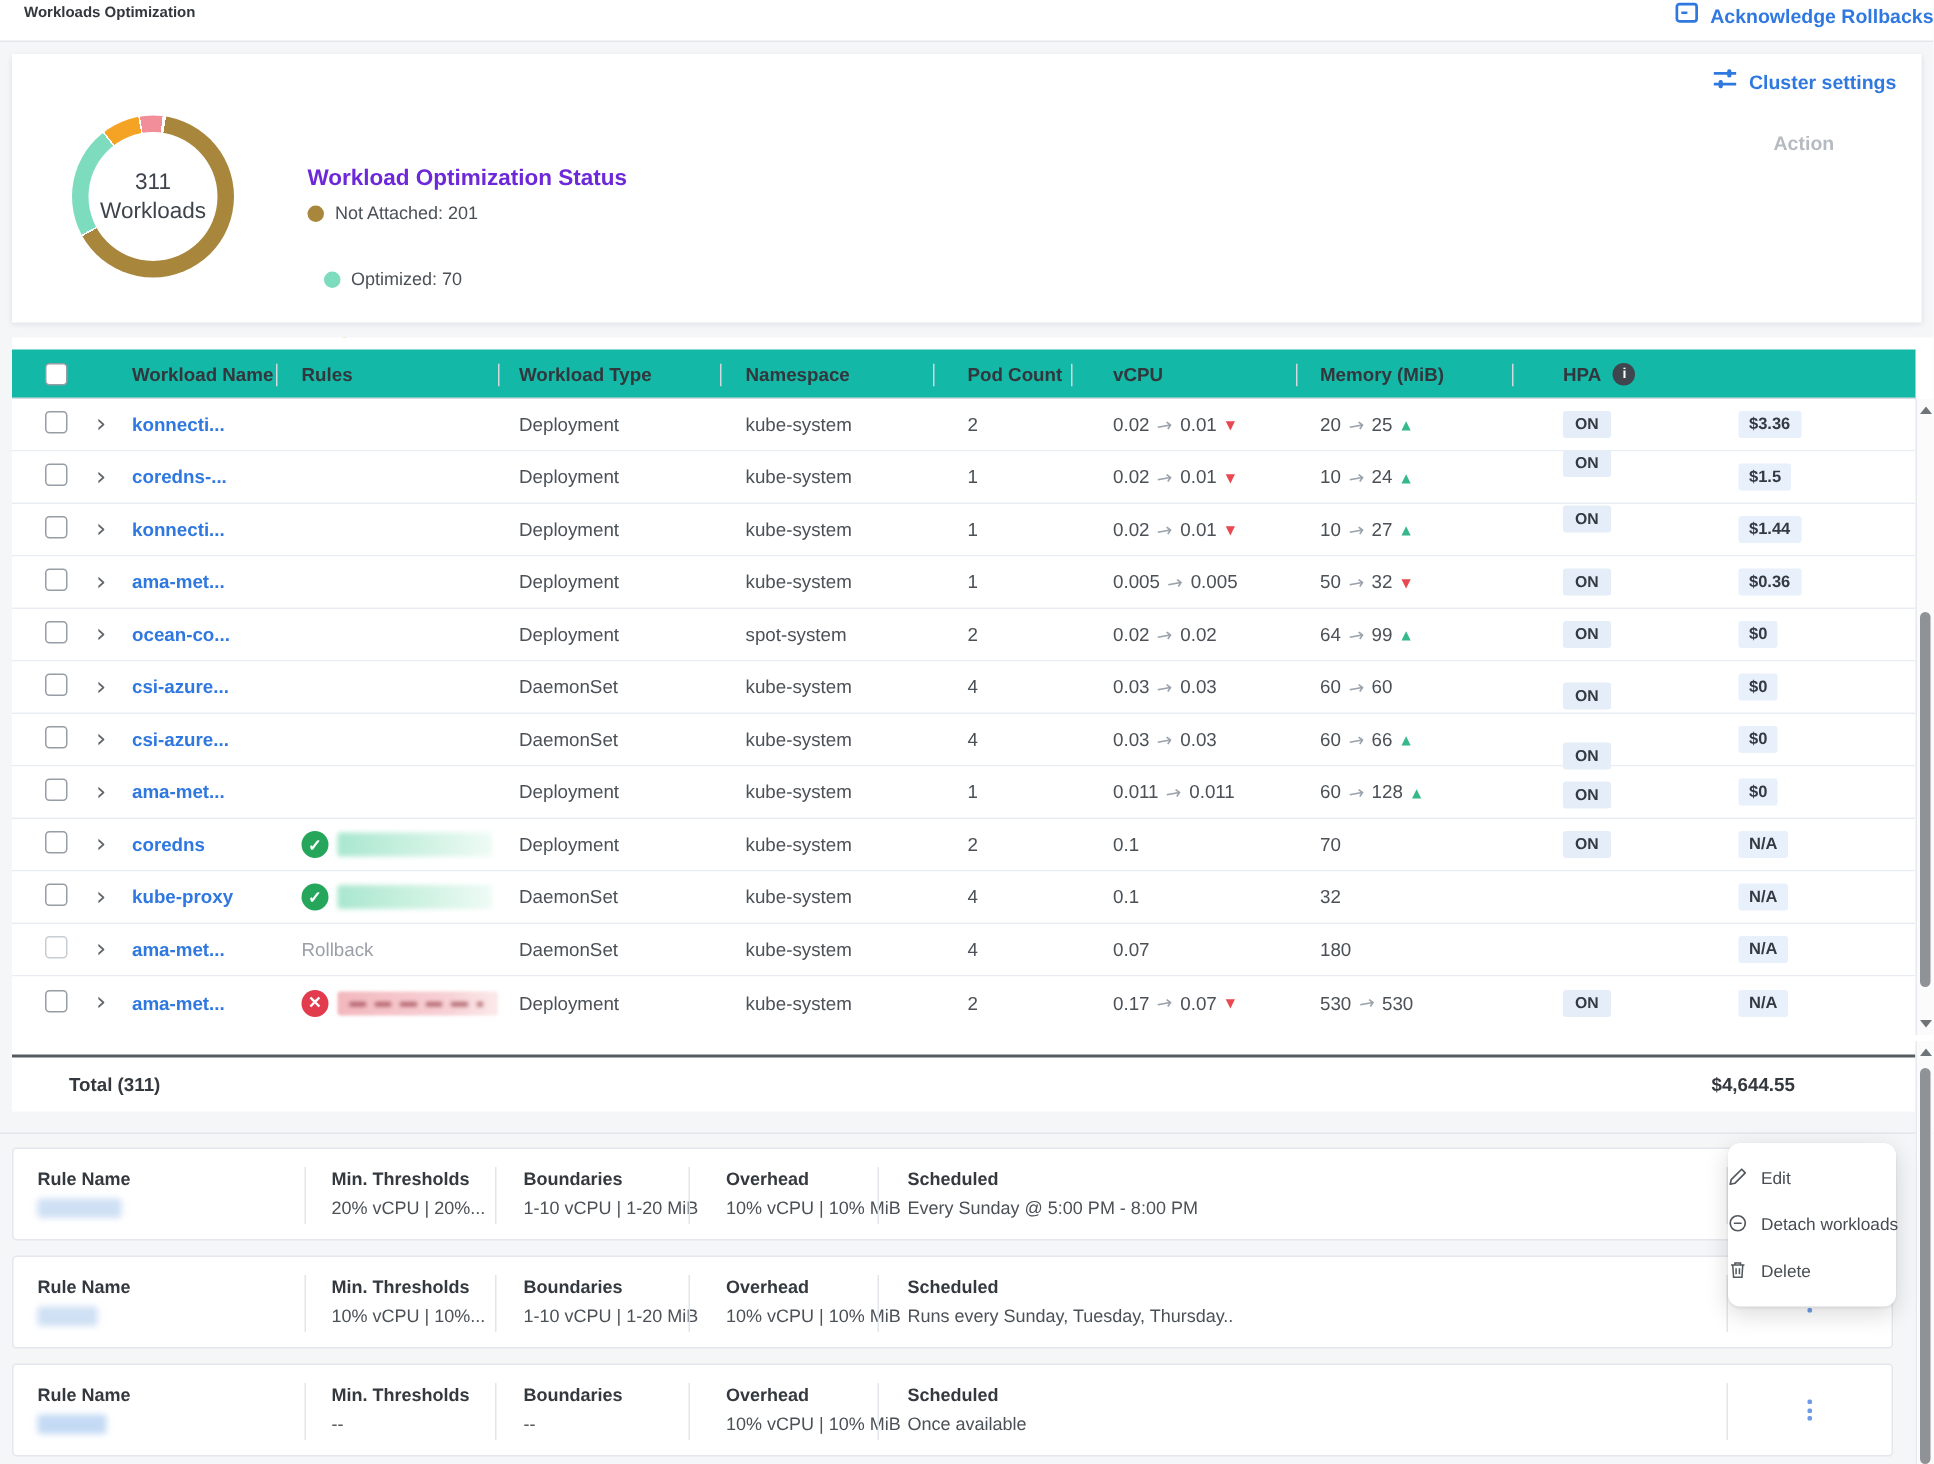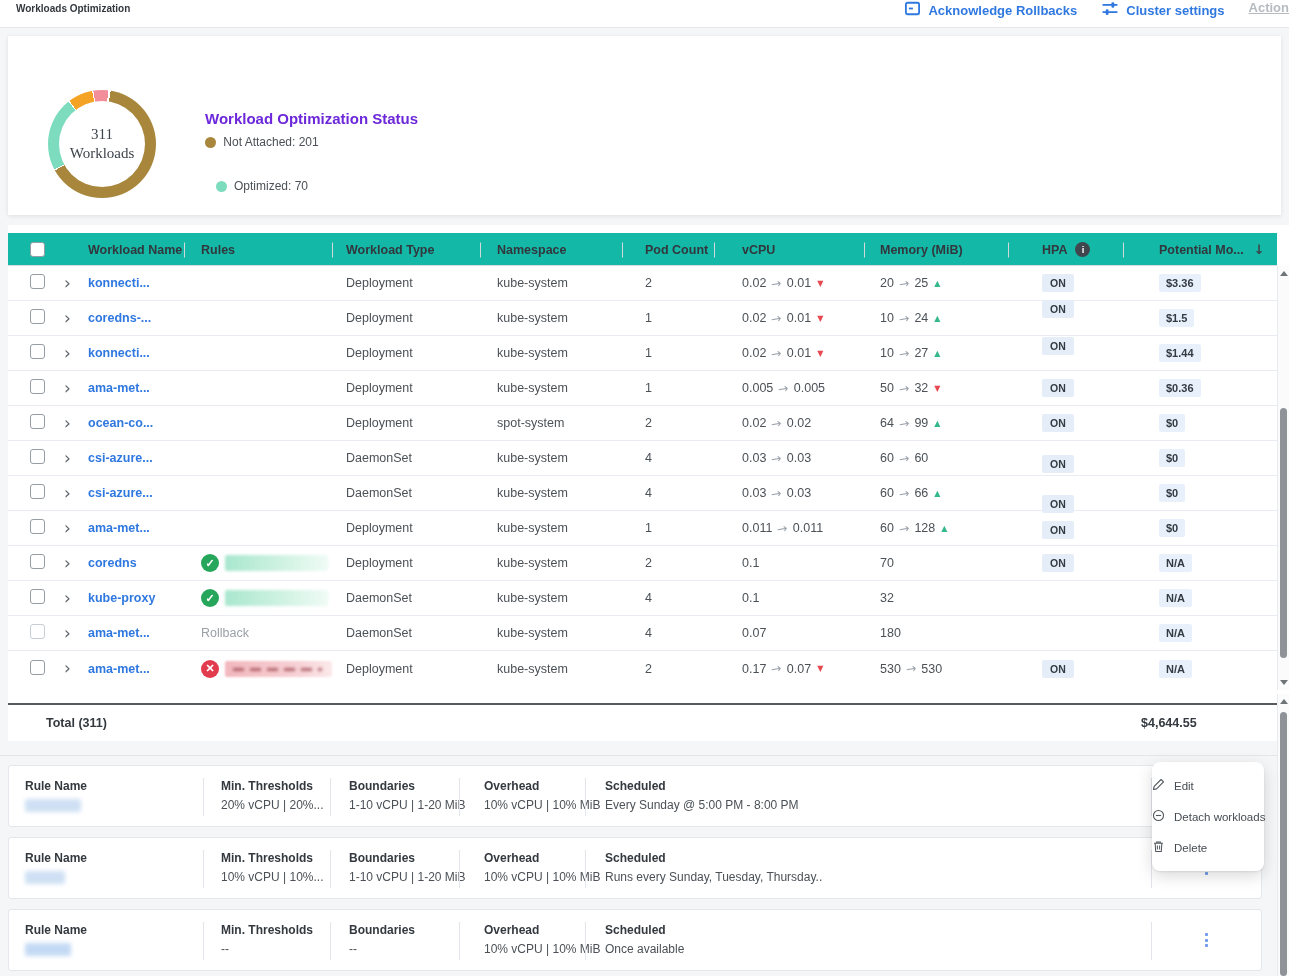--- a/index.html
+++ b/index.html
@@ -2,27 +2,27 @@
 <html><head>
 <meta charset="utf-8">
 <style>
   * { margin:0; padding:0; box-sizing:border-box; }
   body { width:1289px; height:976px; background:#f4f6f8; font-family:"Liberation Sans", sans-serif; }
   .page { position:relative; width:1289px; height:976px; overflow:hidden; }
 
   
   .topbar { position:absolute; left:0; top:0; width:1289px; height:28px; background:#fff; border-bottom:1px solid #e3e7eb; z-index:3; }
   .page-title { position:absolute; left:16px; top:3px; font-size:10px; font-weight:700; color:#31373d; }
-  .topbar-actions { position:absolute; right:0; top:0; height:27px; display:flex; align-items:flex-start; gap:24px; }
+  .topbar-actions { position:absolute; right:0; top:0; height:27px; display:flex; align-items:center; gap:24px;flex-direction:column; }
   .top-action { display:flex; align-items:center; gap:7px; font-size:13px; font-weight:700; color:#2f78e0; cursor:pointer; white-space:nowrap; }
-  .top-action.disabled { color:#b6bbc1; cursor:default;text-decoration:underline; }
+  .top-action.disabled { color:#b6bbc1; cursor:default; }
 
   
   .summary-card { position:absolute; left:8px; top:36px; width:1273px; height:179px; background:#fff; box-shadow:0 1px 4px rgba(25,35,45,.10); }
-  .donut { position:absolute; left:40px; top:54px; width:108px; height:108px; border-radius:50%;font-family:Liberation Serif, serif; }
+  .donut { position:absolute; left:40px; top:41px; width:108px; height:108px; border-radius:50%; }
   .donut-hole { position:absolute; inset:11px; background:#fff; border-radius:50%; display:flex; flex-direction:column; align-items:center; justify-content:center; }
   .donut-value { font-size:15px; color:#3e444b; line-height:19px; }
   .donut-label { font-size:15px; color:#3e444b; line-height:19px; }
   .summary-title { position:absolute; left:197px; top:74px; font-size:15px; font-weight:700; color:#6d28d9; }
   .legend { position:absolute; left:197px; top:99px; display:flex; align-items:center; gap:30px;flex-direction:column; }
   .lg-item { display:flex; align-items:center; gap:7px; font-size:12px; color:#4b5157; }
   .lg-dot { width:11px; height:11px; border-radius:50%; flex:none; }
 
   
   .table-card { position:absolute; left:8px; top:225px; width:1281px; height:502px; background:#fff; }
@@ -188,24 +188,20 @@
         <div class="hdr c-cpu has-div">
           <span>vCPU</span>
         </div>
         <div class="hdr c-mem has-div">
           <span>Memory (MiB)</span>
         </div>
         <div class="hdr c-hpa has-div">
           <span>HPA</span>
           <span class="info-ic">i</span>
         </div>
-        <div class="hdr c-pot has-div">
-          <span>Potential Mo...</span>
-          <span class="sort-ic">↓</span>
-        </div>
       </div>
     <div class="tbody" id="tbody">
         <div class="trow grid-cols">
           <div class="c-check"><span class="checkbox"></span></div>
           <div class="c-chev"><span class="chev">›</span></div>
           <div class="c-name"><a class="wname">konnecti...</a></div>
           <div class="c-rules cellflex"></div>
           <div class="c-type">Deployment</div>
           <div class="c-ns">kube-system</div>
           <div class="c-pods">2</div>

